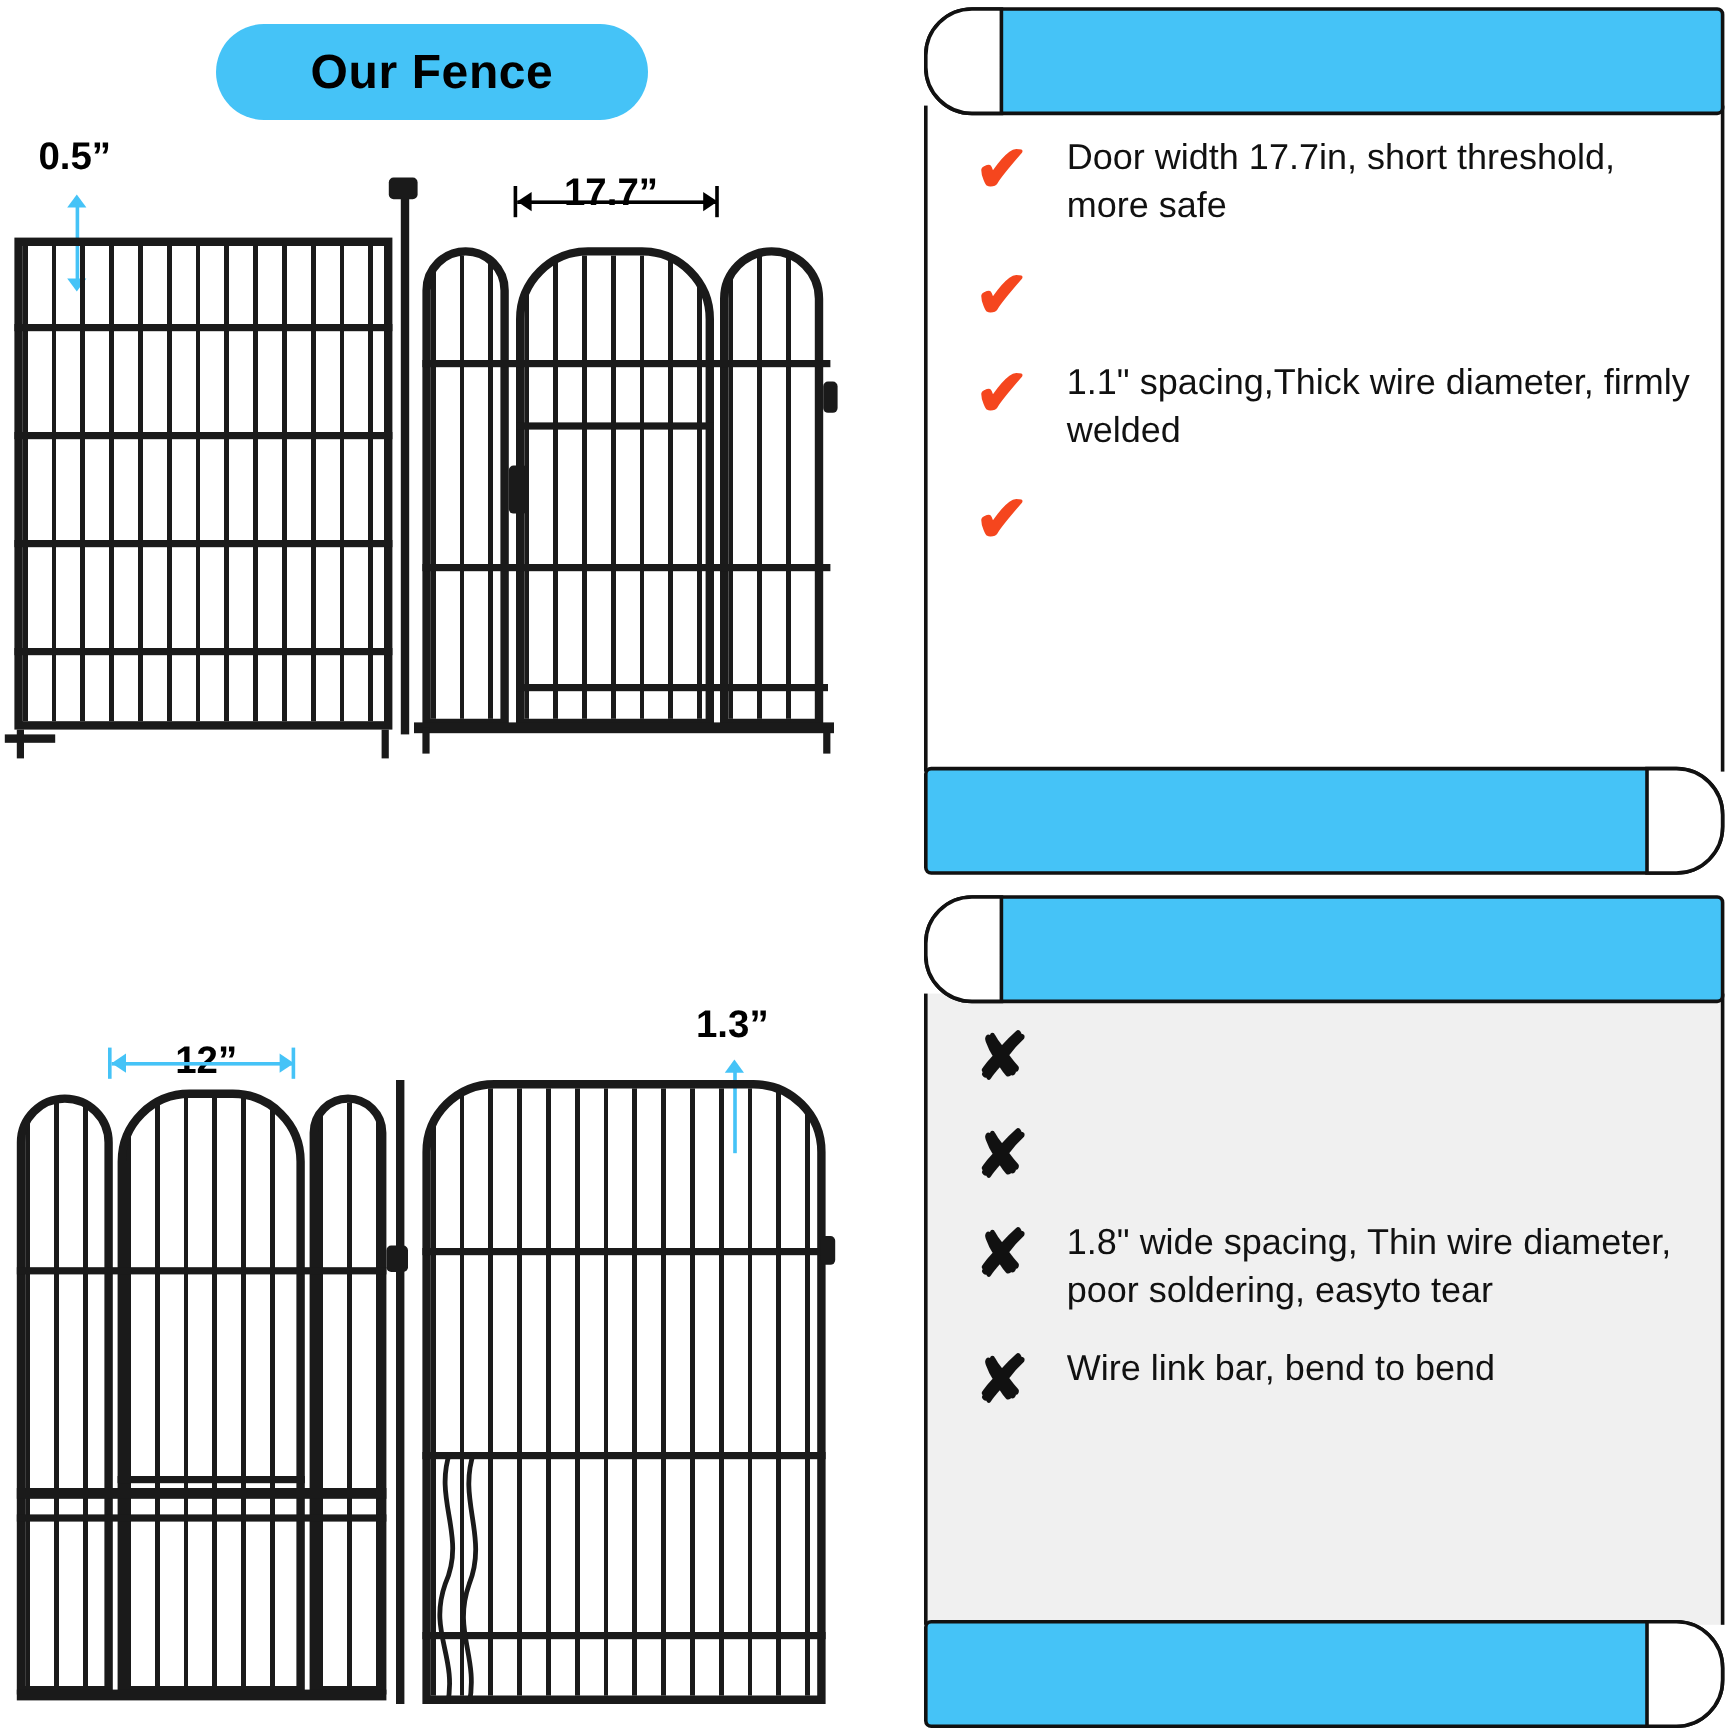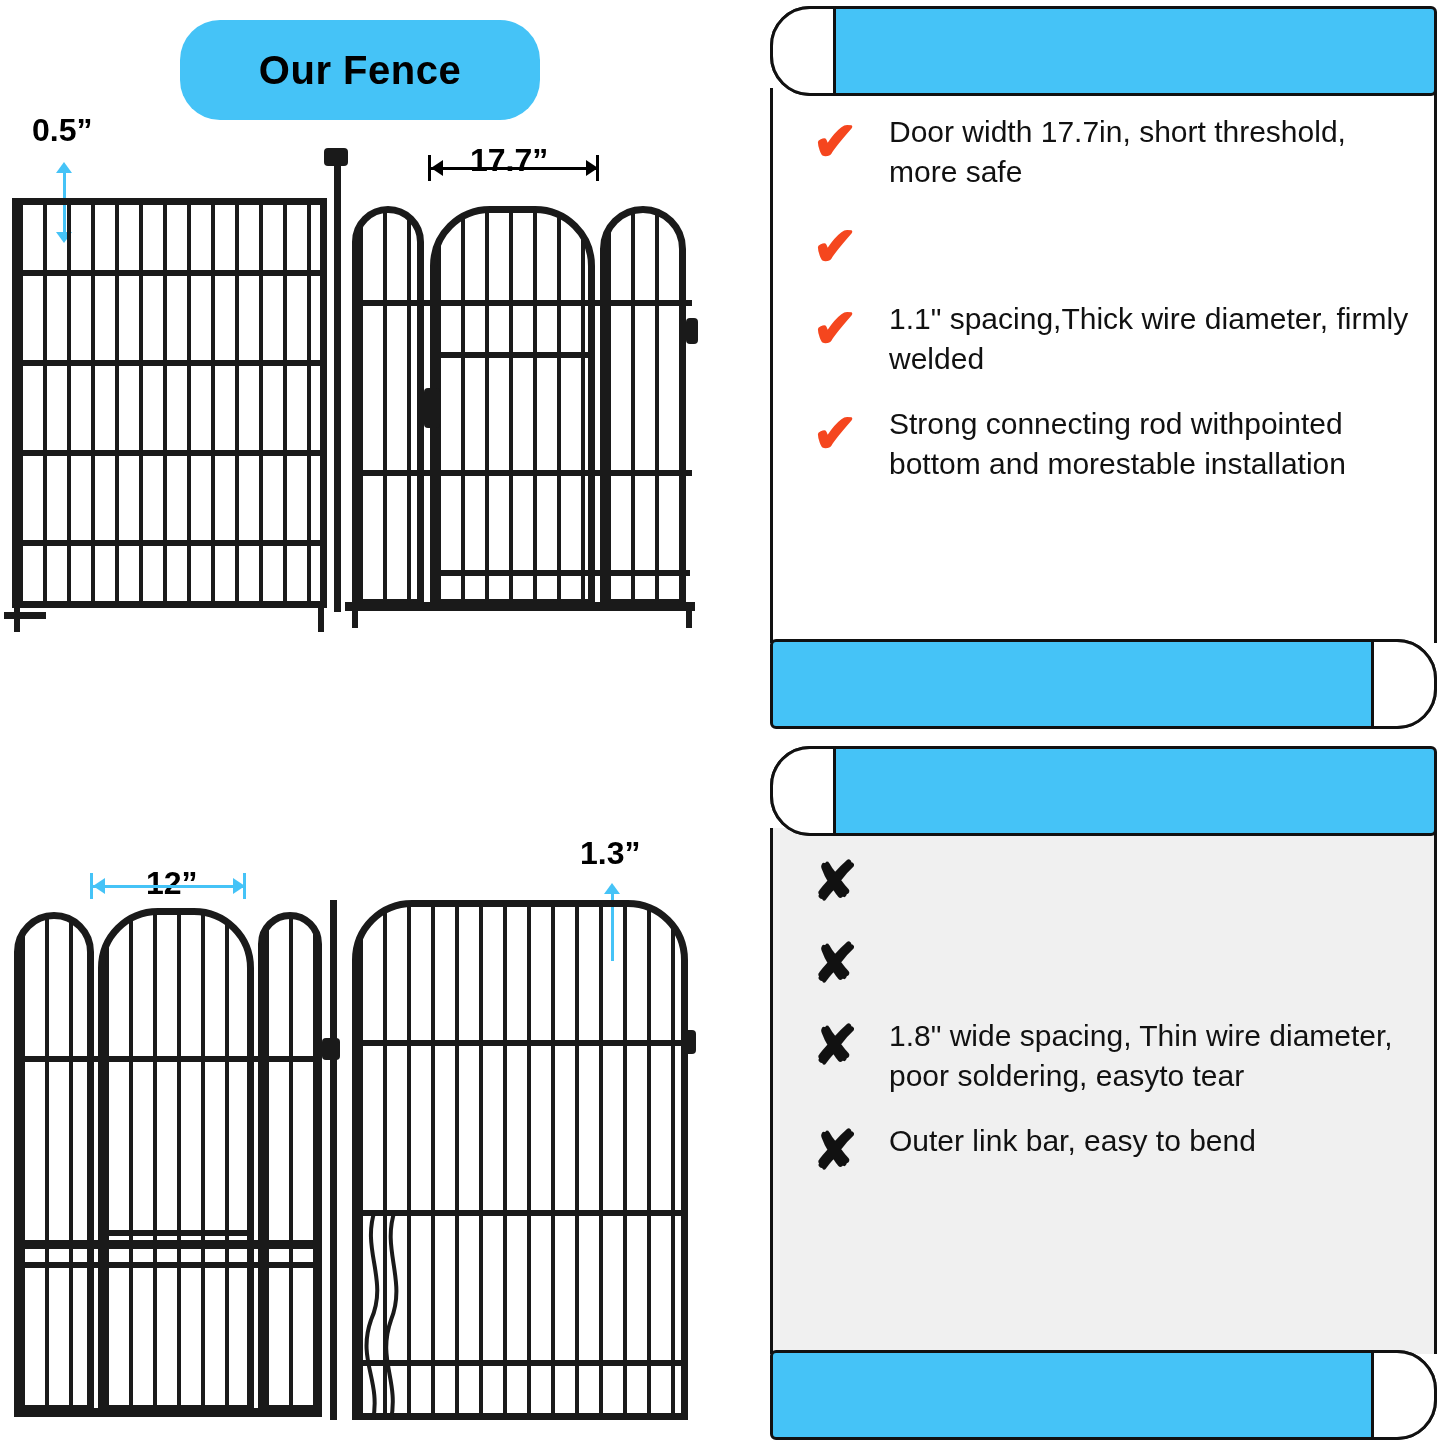--- a/index.html
+++ b/index.html
@@ -36,21 +36,21 @@
     border-radius: 40px;
     display: flex;
     align-items: center;
     justify-content: center;
     color: #000000;
     font-weight: bold;
     letter-spacing: 0.5px;
   }
   .pill-our {
     left: 180px; top: 20px;
-    width: 360px; height: 100px;
+    width: 360px; height: 80px;
     font-size: 40px;
   }
   .pill-other {
     left: 160px; top: 18px;
     width: 372px; height: 76px;
     font-size: 40px;
     color: #ffffff;
   }
 
   
@@ -287,21 +287,20 @@
           </div>
           <div class="feature">
             <div class="mark mark-check">✔</div>
           </div>
           <div class="feature">
             <div class="mark mark-check">✔</div>
             <div class="feature-text">1.1" spacing,Thick wire diameter, firmly welded</div>
           </div>
           <div class="feature">
             <div class="mark mark-check">✔</div>
-            <div class="feature-text">Strong connecting rod withpointed bottom and morestable installation</div>
           </div>
         </div>
       </div>
       <div class="scroll-bar scroll-top"></div>
       <div class="curl curl-tl"></div>
       <div class="scroll-bar scroll-bottom"></div>
       <div class="curl curl-br"></div>
     </div>
   </div>
 
@@ -355,21 +354,21 @@
           </div>
           <div class="feature">
             <div class="mark mark-x">✘</div>
           </div>
           <div class="feature">
             <div class="mark mark-x">✘</div>
             <div class="feature-text">1.8" wide spacing, Thin wire diameter, poor soldering, easyto tear</div>
           </div>
           <div class="feature">
             <div class="mark mark-x">✘</div>
-            <div class="feature-text">Outer link bar, easy to bend</div>
+            <div class="feature-text">Wire link bar, bend to bend</div>
           </div>
         </div>
       </div>
       <div class="scroll-bar scroll-top"></div>
       <div class="curl curl-tl"></div>
       <div class="scroll-bar scroll-bottom"></div>
       <div class="curl curl-br"></div>
     </div>
   </div>
 

